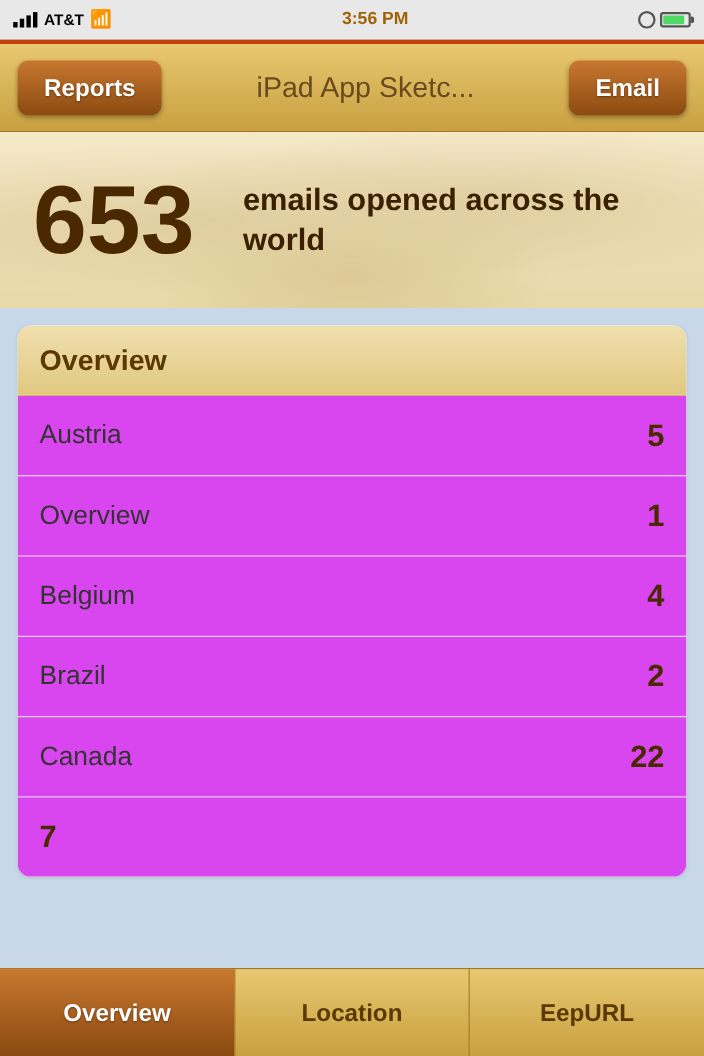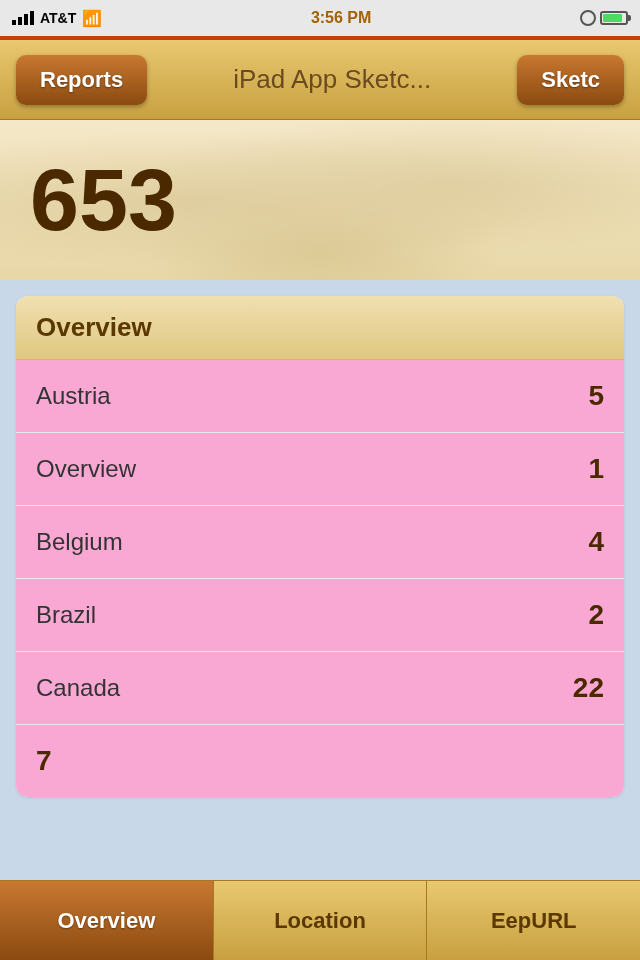--- a/index.html
+++ b/index.html
@@ -204,21 +204,21 @@
       font-weight: bold;
       color: #5a3800;
     }
 
     .table-row {
       display: flex;
       align-items: center;
       justify-content: space-between;
       padding: 20px 20px;
       border-bottom: 1px solid #e8e8e8;
-      background: #f9a8d4;
+      background: #d946ef;
     }
 
     .table-row:last-child {
       border-bottom: none;
     }
 
     .row-label {
       font-size: 24px;
       color: #333;
     }
@@ -285,26 +285,27 @@
     <div class="clock-icon"></div>
     <div class="battery">
       <div class="battery-fill"></div>
     </div>
   </div>
 </div>
 
 <div class="nav-bar">
   <button class="nav-btn">Reports</button>
   <span class="nav-title">iPad App Sketc...</span>
-  <button class="nav-btn">Sketc</button>
+  <button class="nav-btn">Email</button>
 </div>
 
 <div class="hero">
   <div class="hero-map"></div>
   <div class="hero-number">653</div>
+  <div class="hero-text">emails opened across the world</div>
 </div>
 
 <div class="main-content">
   <div class="overview-card">
     <div class="overview-header">
       <span class="overview-header-text">Overview</span>
     </div>
 
     <div class="table-row">
       <span class="row-label">Austria</span>

